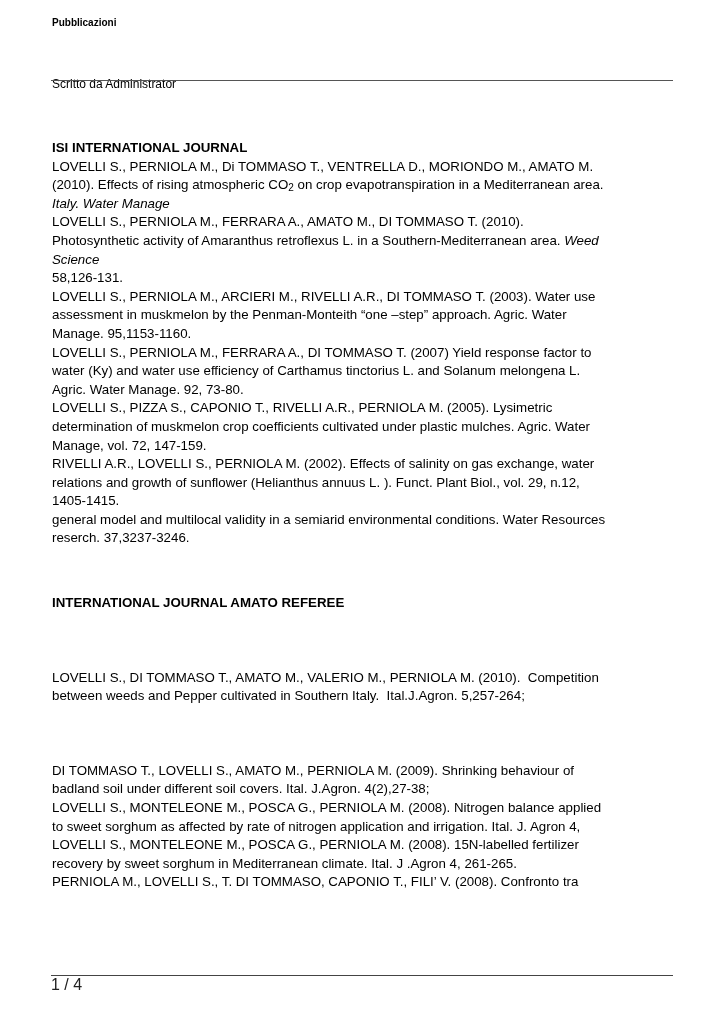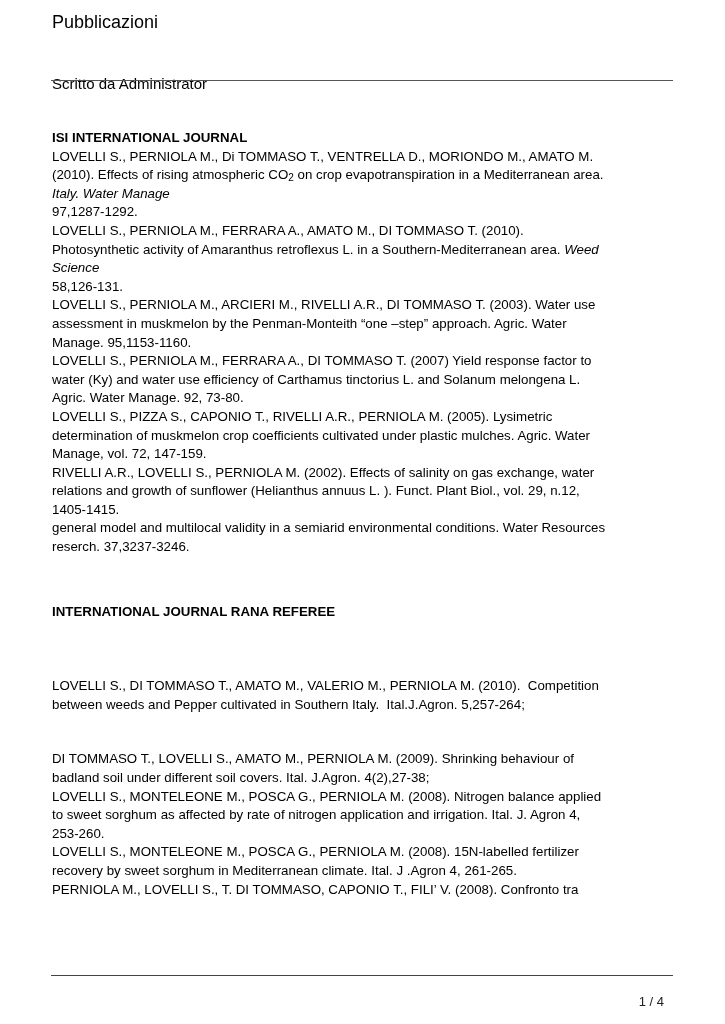--- a/index.html
+++ b/index.html
@@ -13,76 +13,76 @@
     position: relative;
     width: 725px;
     height: 1024px;
     background: #ffffff;
     overflow: hidden;
   }
   .page-title {
     position: absolute;
     top: 14px;
     left: 52px;
-    font-size: 18px;
-    font-weight: normal;
+    font-size: 10px;
+    font-weight: bold;
     line-height: 17px;
     white-space: pre;
   }
   .byline-block {
     position: absolute;
     top: 44px;
     left: 52px;
-    font-size: 15px;
+    font-size: 12px;
     line-height: 16.2px;
     white-space: pre;
   }
   .header-rule {
     position: absolute;
     top: 80px;
     left: 51px;
     width: 622px;
     border-top: 1.4px solid #555555;
   }
   #content {
     position: absolute;
-    top: 129px;
+    top: 139px;
     left: 52px;
     width: 640px;
     font-size: 13.3px;
     line-height: 18.6px;
   }
   .section-heading {
     font-weight: bold;
     white-space: pre;
   }
   #content section.sec-referee { margin-top: 46px; }
   #content section.sec-referee .section-heading { margin-bottom: 56px; }
-  .group + .group { margin-top: 36px; }
+  .group + .group { margin-top: 56px; }
   .line { white-space: pre; }
   .it { font-style: italic; }
   sub {
     font-size: 10px;
     line-height: 0;
     vertical-align: -2px;
   }
   .footer {
     position: absolute;
     top: 975px;
     left: 51px;
     width: 622px;
   }
   .footer-rule {
     border-top: 1.5px solid #444444;
   }
   .page-number {
-    text-align: right;
+    text-align: left;
     padding-right: 9px;
-    margin-top: 18px;
-    font-size: 13px;
+    margin-top: 0;
+    font-size: 16px;
     color: #222222;
     white-space: pre;
   }
 </style>
 </head>
 <body>
 
 <div class="page">
 
   <div class="page-title">Pubblicazioni</div>
@@ -93,21 +93,20 @@
 
   <div class="header-rule"></div>
 
   <div id="content">
       <section class="sec-isi">
         <div class="section-heading">ISI INTERNATIONAL JOURNAL</div>
         <div class="group">
           <div class="line"><span>LOVELLI S., PERNIOLA M., Di TOMMASO T., VENTRELLA D., MORIONDO M., AMATO M.</span></div>
           <div class="line"><span>(2010). Effects of rising atmospheric CO</span><sub>2</sub><span> on crop evapotranspiration in a Mediterranean area.</span></div>
           <div class="line"><span class="it">Italy. Water Manage</span></div>
-          <div class="line"><span>97,1287-1292.</span></div>
           <div class="line"><span>LOVELLI S., PERNIOLA M., FERRARA A., AMATO M., DI TOMMASO T. (2010).</span></div>
           <div class="line"><span>Photosynthetic activity of Amaranthus retroflexus L. in a Southern-Mediterranean area. </span><span class="it">Weed</span></div>
           <div class="line"><span class="it">Science</span></div>
           <div class="line"><span>58,126-131.</span></div>
           <div class="line"><span>LOVELLI S., PERNIOLA M., ARCIERI M., RIVELLI A.R., DI TOMMASO T. (2003). Water use</span></div>
           <div class="line"><span>assessment in muskmelon by the Penman-Monteith “one –step” approach. Agric. Water</span></div>
           <div class="line"><span>Manage. 95,1153-1160.</span></div>
           <div class="line"><span>LOVELLI S., PERNIOLA M., FERRARA A., DI TOMMASO T. (2007) Yield response factor to</span></div>
           <div class="line"><span>water (Ky) and water use efficiency of Carthamus tinctorius L. and Solanum melongena L.</span></div>
           <div class="line"><span>Agric. Water Manage. 92, 73-80.</span></div>
@@ -115,31 +114,30 @@
           <div class="line"><span>determination of muskmelon crop coefficients cultivated under plastic mulches. Agric. Water</span></div>
           <div class="line"><span>Manage, vol. 72, 147-159.</span></div>
           <div class="line"><span>RIVELLI A.R., LOVELLI S., PERNIOLA M. (2002). Effects of salinity on gas exchange, water</span></div>
           <div class="line"><span>relations and growth of sunflower (Helianthus annuus L. ). Funct. Plant Biol., vol. 29, n.12,</span></div>
           <div class="line"><span>1405-1415.</span></div>
           <div class="line"><span>general model and multilocal validity in a semiarid environmental conditions. Water Resources</span></div>
           <div class="line"><span>reserch. 37,3237-3246.</span></div>
         </div>
       </section>
       <section class="sec-referee">
-        <div class="section-heading">INTERNATIONAL JOURNAL RANA REFEREE</div>
+        <div class="section-heading">INTERNATIONAL JOURNAL AMATO REFEREE</div>
         <div class="group">
           <div class="line"><span>LOVELLI S., DI TOMMASO T., AMATO M., VALERIO M., PERNIOLA M. (2010).  Competition</span></div>
           <div class="line"><span>between weeds and Pepper cultivated in Southern Italy.  Ital.J.Agron. 5,257-264;</span></div>
         </div>
         <div class="group">
           <div class="line"><span>DI TOMMASO T., LOVELLI S., AMATO M., PERNIOLA M. (2009). Shrinking behaviour of</span></div>
           <div class="line"><span>badland soil under different soil covers. Ital. J.Agron. 4(2),27-38;</span></div>
           <div class="line"><span>LOVELLI S., MONTELEONE M., POSCA G., PERNIOLA M. (2008). Nitrogen balance applied</span></div>
           <div class="line"><span>to sweet sorghum as affected by rate of nitrogen application and irrigation. Ital. J. Agron 4,</span></div>
-          <div class="line"><span>253-260.</span></div>
           <div class="line"><span>LOVELLI S., MONTELEONE M., POSCA G., PERNIOLA M. (2008). 15N-labelled fertilizer</span></div>
           <div class="line"><span>recovery by sweet sorghum in Mediterranean climate. Ital. J .Agron 4, 261-265.</span></div>
           <div class="line"><span>PERNIOLA M., LOVELLI S., T. DI TOMMASO, CAPONIO T., FILI’ V. (2008). Confronto tra</span></div>
         </div>
       </section>
     </div>
 
   <div class="footer">
     <div class="footer-rule"></div>
     <div class="page-number">1 / 4</div>

